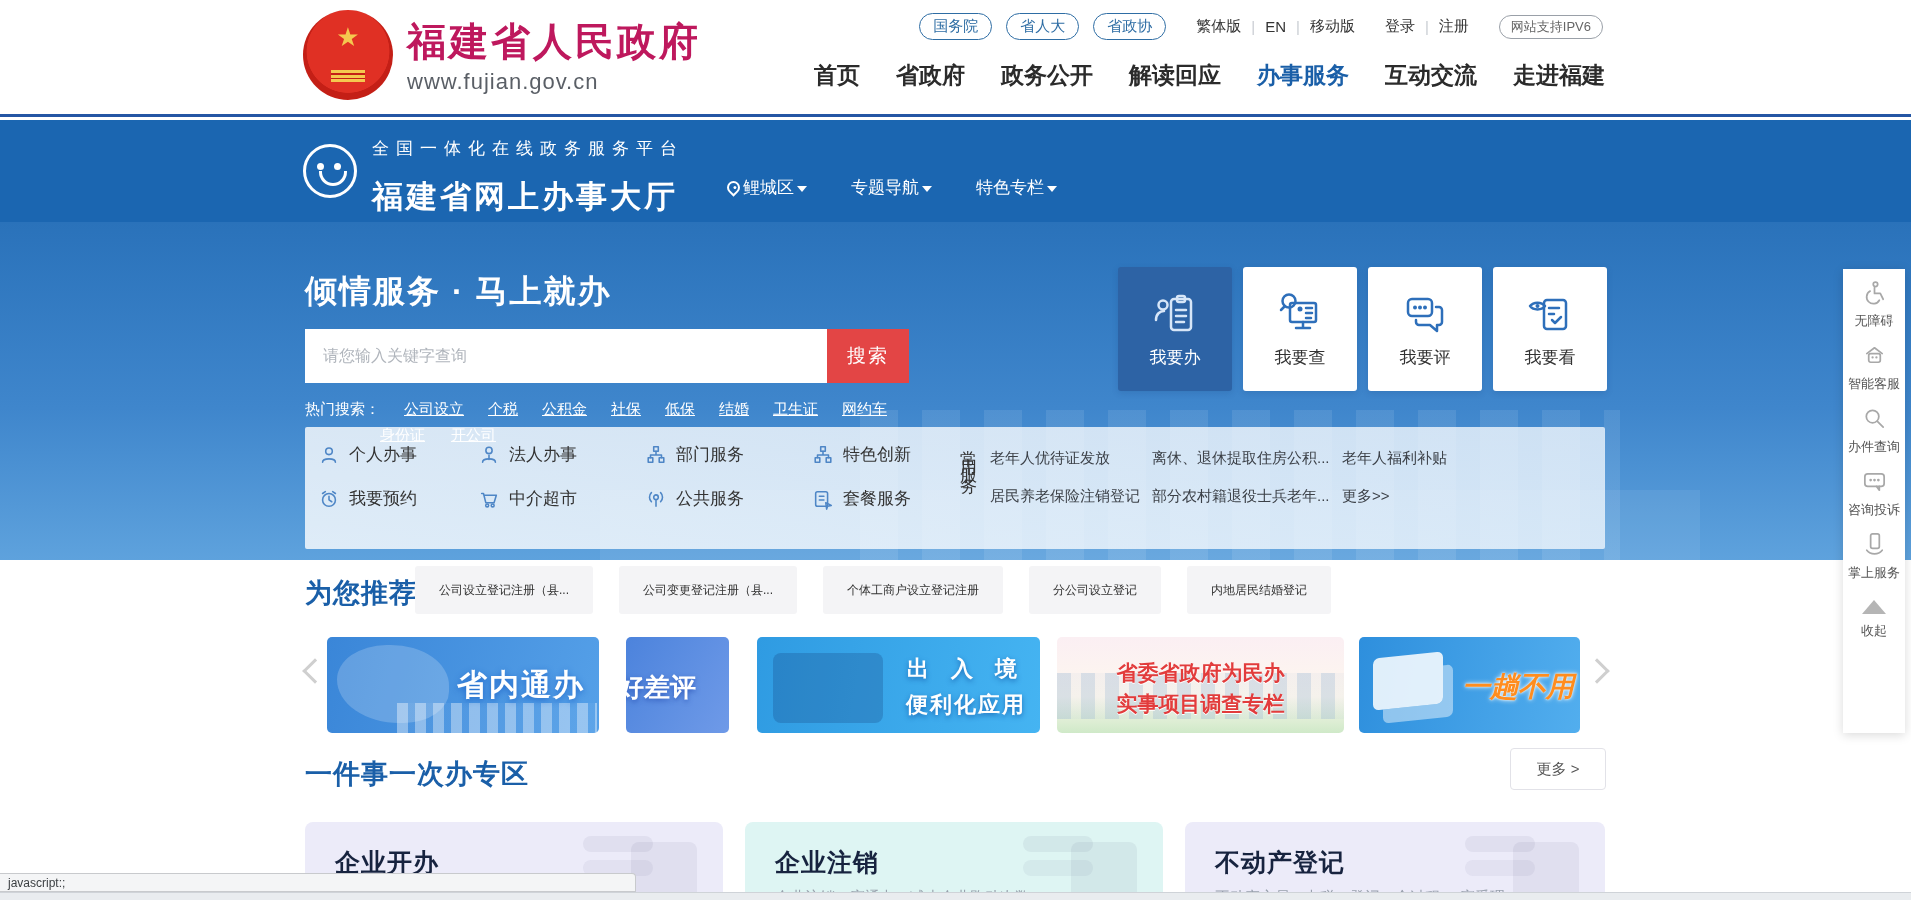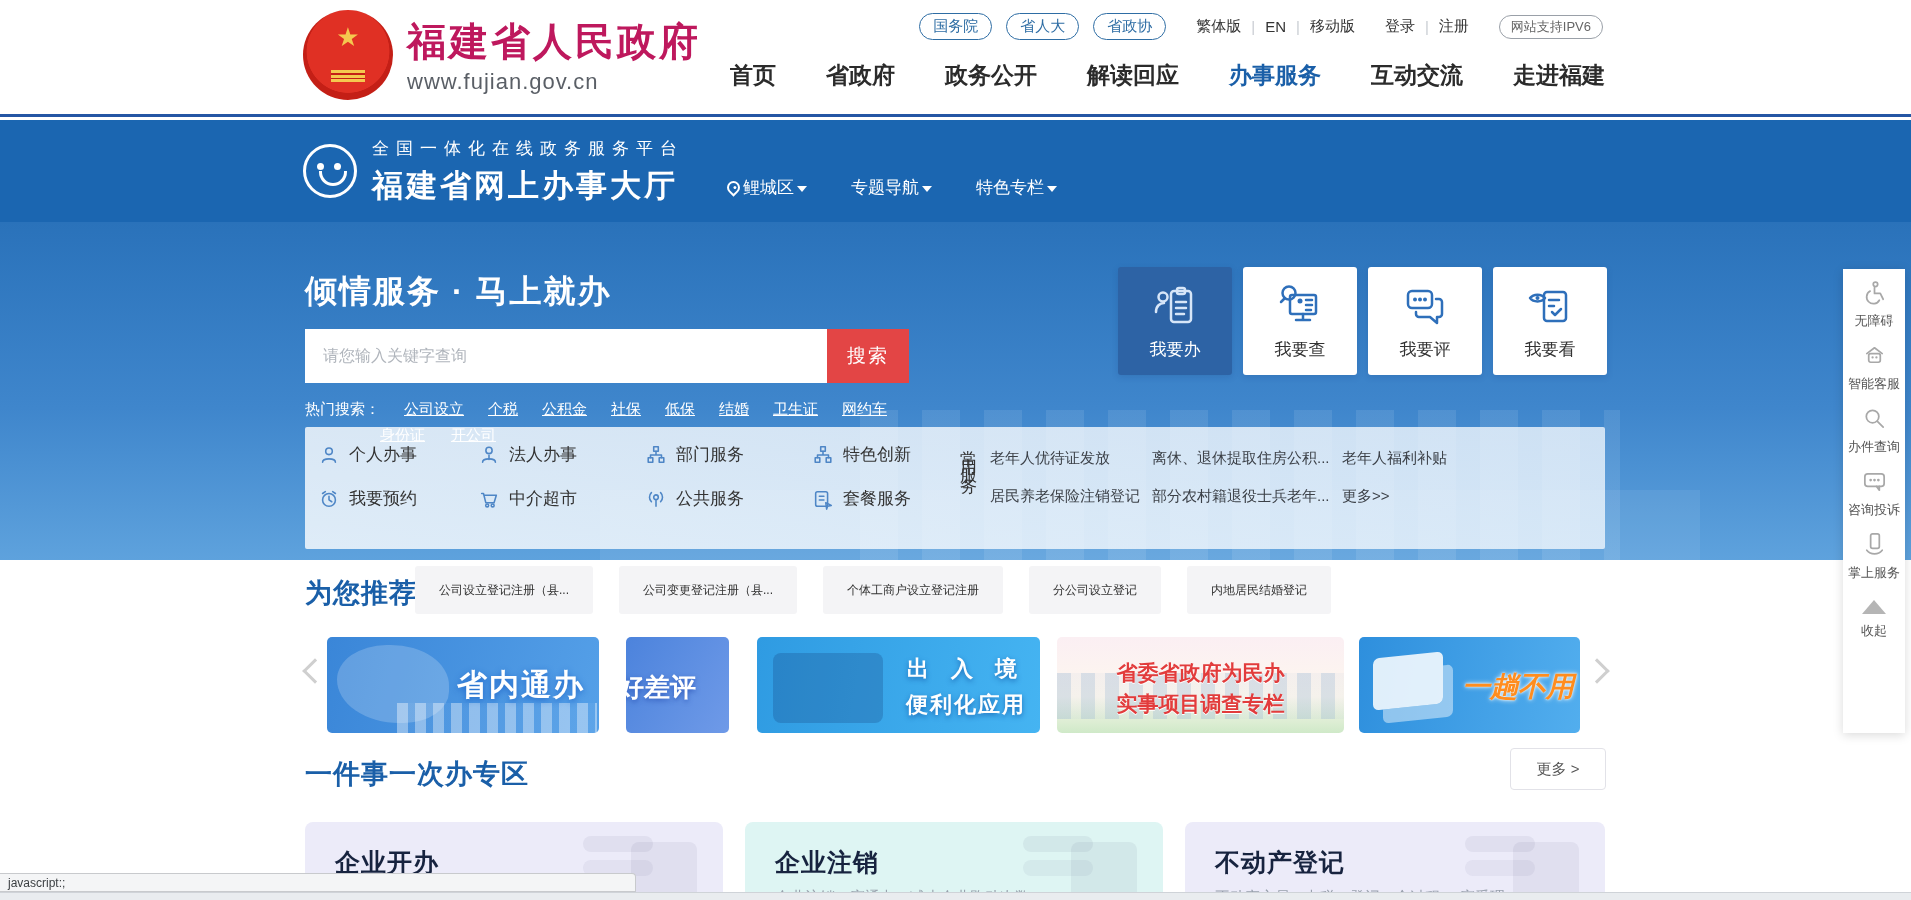--- a/index.html
+++ b/index.html
@@ -16,32 +16,32 @@
   .emblem:after { content:""; position:absolute; left:50%; bottom:20%; transform:translateX(-50%); width:34px; height:12px;
                   background:linear-gradient(#f5c84f 0 3px, #c41f16 3px 5px, #f5c84f 5px 8px, #c41f16 8px 9px, #f5c84f 9px 12px); }
   .brand-text .site-title { font-size:39px; font-weight:bold; color:#be185d; letter-spacing:3px; }
   .brand-text .site-url { font-size:22px; color:#5a5f66; letter-spacing:1px; }
 
   .top-links-row { position:absolute; right:308px; top:13px; display:flex; align-items:center; gap:14px; font-size:15px; }
   .pill { border:1px solid #2e6da4; color:#2e6da4; border-radius:14px; padding:3px 13px; cursor:pointer; }
   .lang-group, .auth-group { display:flex; align-items:center; gap:10px; color:#333; margin-left:16px; }
   .lang-sep { color:#c9cdd3; }
   .ipv6-pill { border:1px solid #9aa0a8; color:#666; border-radius:12px; padding:2px 11px; font-size:13px; margin-left:16px; }
-  .main-nav { position:absolute; right:306px; top:60px; display:flex; gap:50px; }
+  .main-nav { position:absolute; right:306px; top:60px; display:flex; gap:36px; }
   .main-nav .nav-item { font-size:23px; font-weight:bold; color:#2b2b2b; cursor:pointer; }
   .main-nav .nav-item.active { color:#1a5fa8; }
 
   
   .subheader { position:absolute; left:0; top:120px; width:100%; height:102px; background:#1b66b1; }
   .sub-logo { position:absolute; left:303px; top:24px; width:54px; height:54px; border-radius:50%; border:3px solid #fff; background:#1b66b1; }
   .sub-logo:before { content:""; position:absolute; left:11px; top:16px; width:7px; height:7px; border-radius:50%; background:#fff; box-shadow:17px 0 0 #fff; }
   .sub-logo:after { content:""; position:absolute; left:13px; top:24px; width:22px; height:12px; border:3px solid #fff; border-top:none; border-radius:0 0 20px 20px; }
   .sub-text { position:absolute; left:372px; top:17px; color:#fff; }
   .sub-text .line1 { font-size:17px; letter-spacing:7px; }
-  .sub-text .line2 { font-size:31px; font-weight:bold; letter-spacing:3px; margin-top:5px; }
+  .sub-text .line2 { font-size:31px; font-weight:bold; letter-spacing:3px; margin-top:16px; }
   .sub-menus { position:absolute; left:727px; top:56px; display:flex; align-items:center; gap:44px; color:#fff; font-size:17px; }
   .sub-menu { display:flex; align-items:center; gap:3px; cursor:pointer; }
   .pin { width:13px; height:13px; border:2px solid #fff; border-radius:50% 50% 50% 0; transform:rotate(-45deg); position:relative; }
   .pin:after { content:""; position:absolute; left:3.5px; top:3.5px; width:3px; height:3px; border-radius:50%; background:#fff; }
   .caret { width:0; height:0; border-left:5px solid transparent; border-right:5px solid transparent; border-top:6px solid #fff; margin-top:2px; }
 
   
   .hero { position:absolute; left:0; top:222px; width:100%; height:338px;
           background:linear-gradient(180deg,#2a72ba 0%, #3f86cc 55%, #5ea2dd 100%); }
   .h-city { position:absolute; bottom:0; left:860px; width:760px; height:150px;
@@ -51,21 +51,21 @@
   .search-row { position:absolute; left:305px; top:107px; display:flex; }
   .search-input { width:522px; height:54px; border:none; outline:none; padding:0 18px; font-size:16px; color:#333; font-family:inherit; }
   .search-input::placeholder { color:#b0b5bc; }
   .search-btn { width:82px; height:54px; background:#e34545; color:#fff; border:none; font-size:19px; cursor:pointer; font-family:inherit; letter-spacing:2px; }
   .hot-row { position:absolute; left:305px; top:178px; display:flex; gap:24px; color:#fff; font-size:15px; white-space:nowrap; }
   .hot-row .hot-item { text-decoration:underline; cursor:pointer; }
   .hot-row2 { position:absolute; left:380px; top:204px; display:flex; gap:26px; color:#fff; font-size:15px; }
   .hot-row2 .hot-item { text-decoration:underline; cursor:pointer; }
 
   .tiles { position:absolute; left:1118px; top:45px; display:flex; gap:11px; }
-  .tile { width:114px; height:108px; background:#fff; border-radius:3px; display:flex; flex-direction:column; align-items:center; justify-content:center; gap:8px; cursor:pointer; box-shadow:0 2px 6px rgba(20,60,120,.18); }
+  .tile { width:114px; height:124px; background:#fff; border-radius:3px; display:flex; flex-direction:column; align-items:center; justify-content:center; gap:8px; cursor:pointer; box-shadow:0 2px 6px rgba(20,60,120,.18); }
   .tile .t-label { font-size:17px; color:#333; }
   .tile svg { width:48px; height:48px; stroke:#2e6fba; fill:none; stroke-width:2.5; stroke-linecap:round; stroke-linejoin:round; }
   .tile svg .fdot { fill:#2e6fba; stroke:none; }
   .tile.active { background:#2d63a5; }
   .tile.active .t-label { color:#fff; }
   .tile.active svg { stroke:#d7e6f8; }
 
   .svc-panel { position:absolute; left:305px; top:205px; width:1300px; height:122px;
                background:linear-gradient(90deg, rgba(255,255,255,.80), rgba(244,249,254,.78)); border-radius:2px; }
   .svc-item { position:absolute; display:flex; align-items:center; gap:9px; font-size:17px; color:#333; cursor:pointer; white-space:nowrap; }

